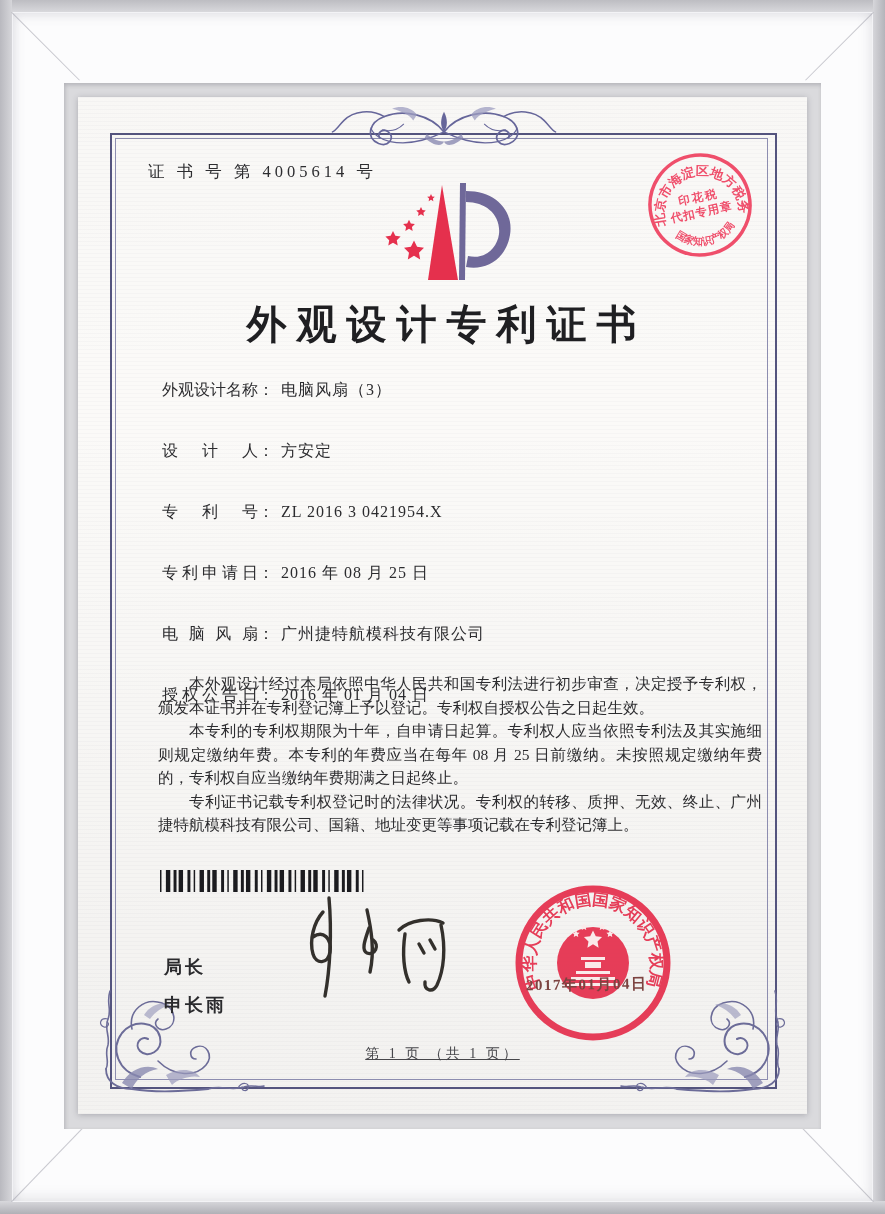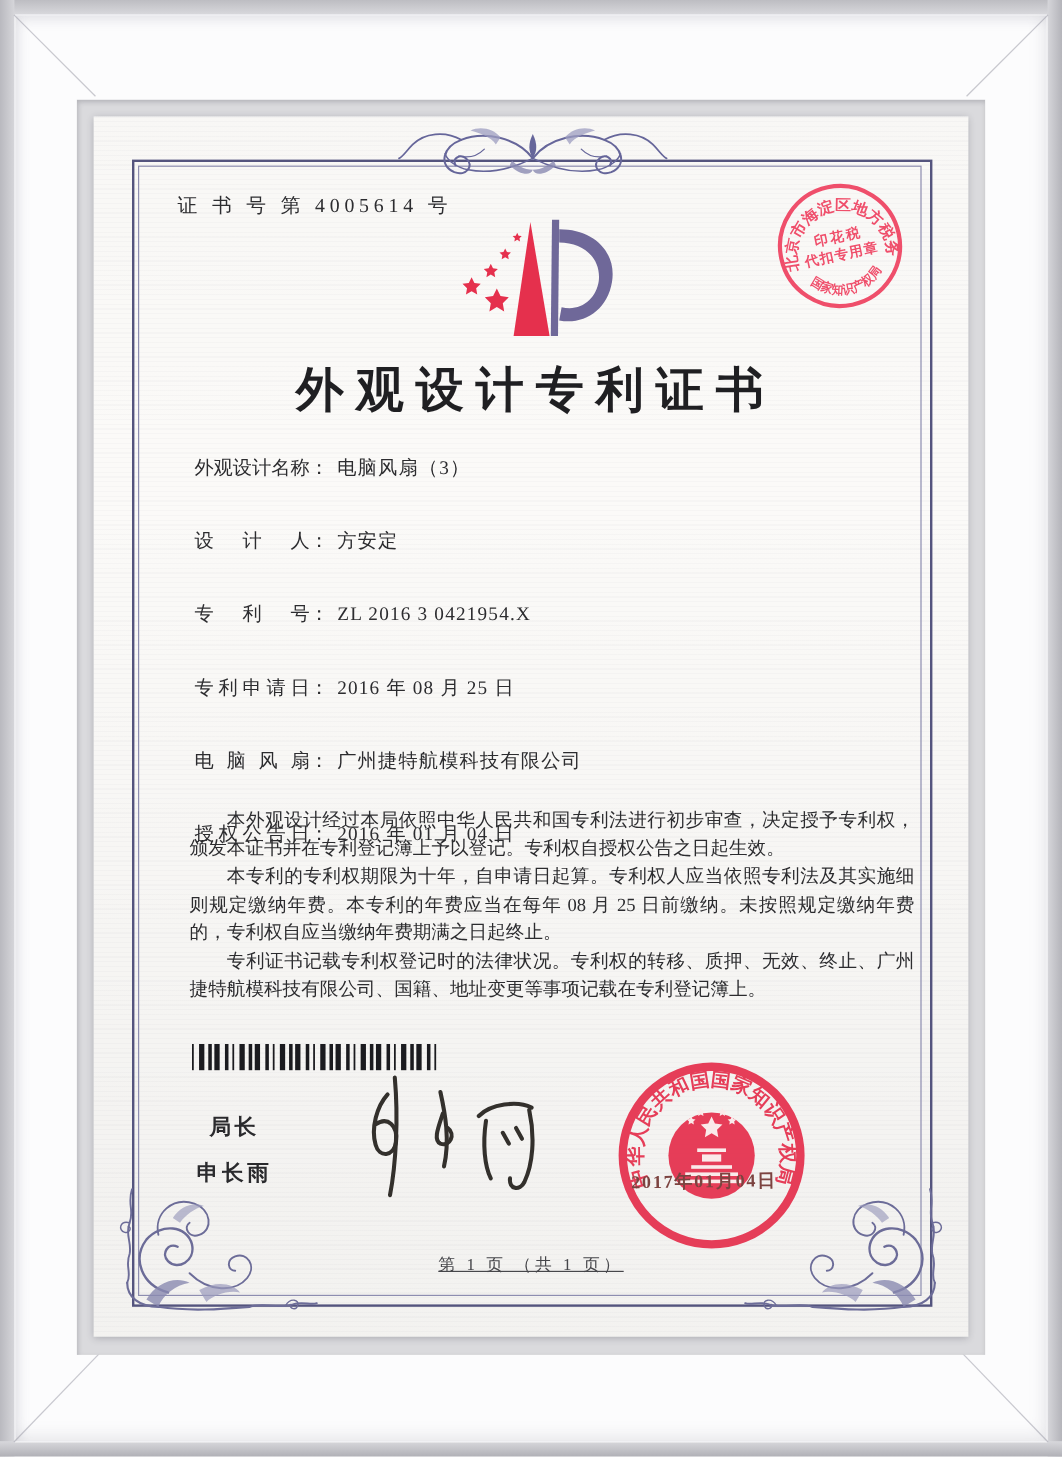--- a/index.html
+++ b/index.html
@@ -47,22 +47,22 @@
   .f-label{display:inline-block;width:96px;text-align:justify;text-align-last:justify;}
   .f-colon{display:inline-block;}
   .f-value{margin-left:7px;letter-spacing:1px;}
 
   .body-text{position:absolute;left:80px;top:575px;width:604px;font-size:15.5px;
       line-height:23.5px;color:#2c2c2f;text-align:justify;}
   .body-text p{margin:0;text-indent:2em;}
 
   .barcode{position:absolute;left:82px;top:773px;width:207px;height:22px;}
 
-  .signer{position:absolute;left:86px;top:830px;font-family:"Liberation Sans","DejaVu Sans",sans-serif;
-      font-size:18px;font-weight:600;letter-spacing:3px;color:#2a2a2d;text-align:center;}
+  .signer{position:absolute;left:86px;top:858px;font-family:"Liberation Sans","DejaVu Sans",sans-serif;
+      font-size:18px;font-weight:600;letter-spacing:3px;color:#2a2a2d;}
   .signer div{margin-bottom:14px;}
   .signature{position:absolute;left:205px;top:795px;width:185px;height:110px;}
 
   .official-seal{position:absolute;left:435px;top:786px;width:160px;height:160px;opacity:.93;}
   .seal-date{position:absolute;left:448px;top:878px;width:170px;font-size:15px;letter-spacing:1.5px;
       color:#7c4340;transform:rotate(-.8deg);font-weight:600;z-index:5;}
   .footer-page{position:absolute;left:0;top:948px;width:100%;text-align:center;font-size:14px;
       letter-spacing:3px;color:#46464a;text-decoration:underline;}
 
   .tax-stamp{position:absolute;left:565px;top:51px;width:114px;height:114px;transform:rotate(-12deg);opacity:.92;}

